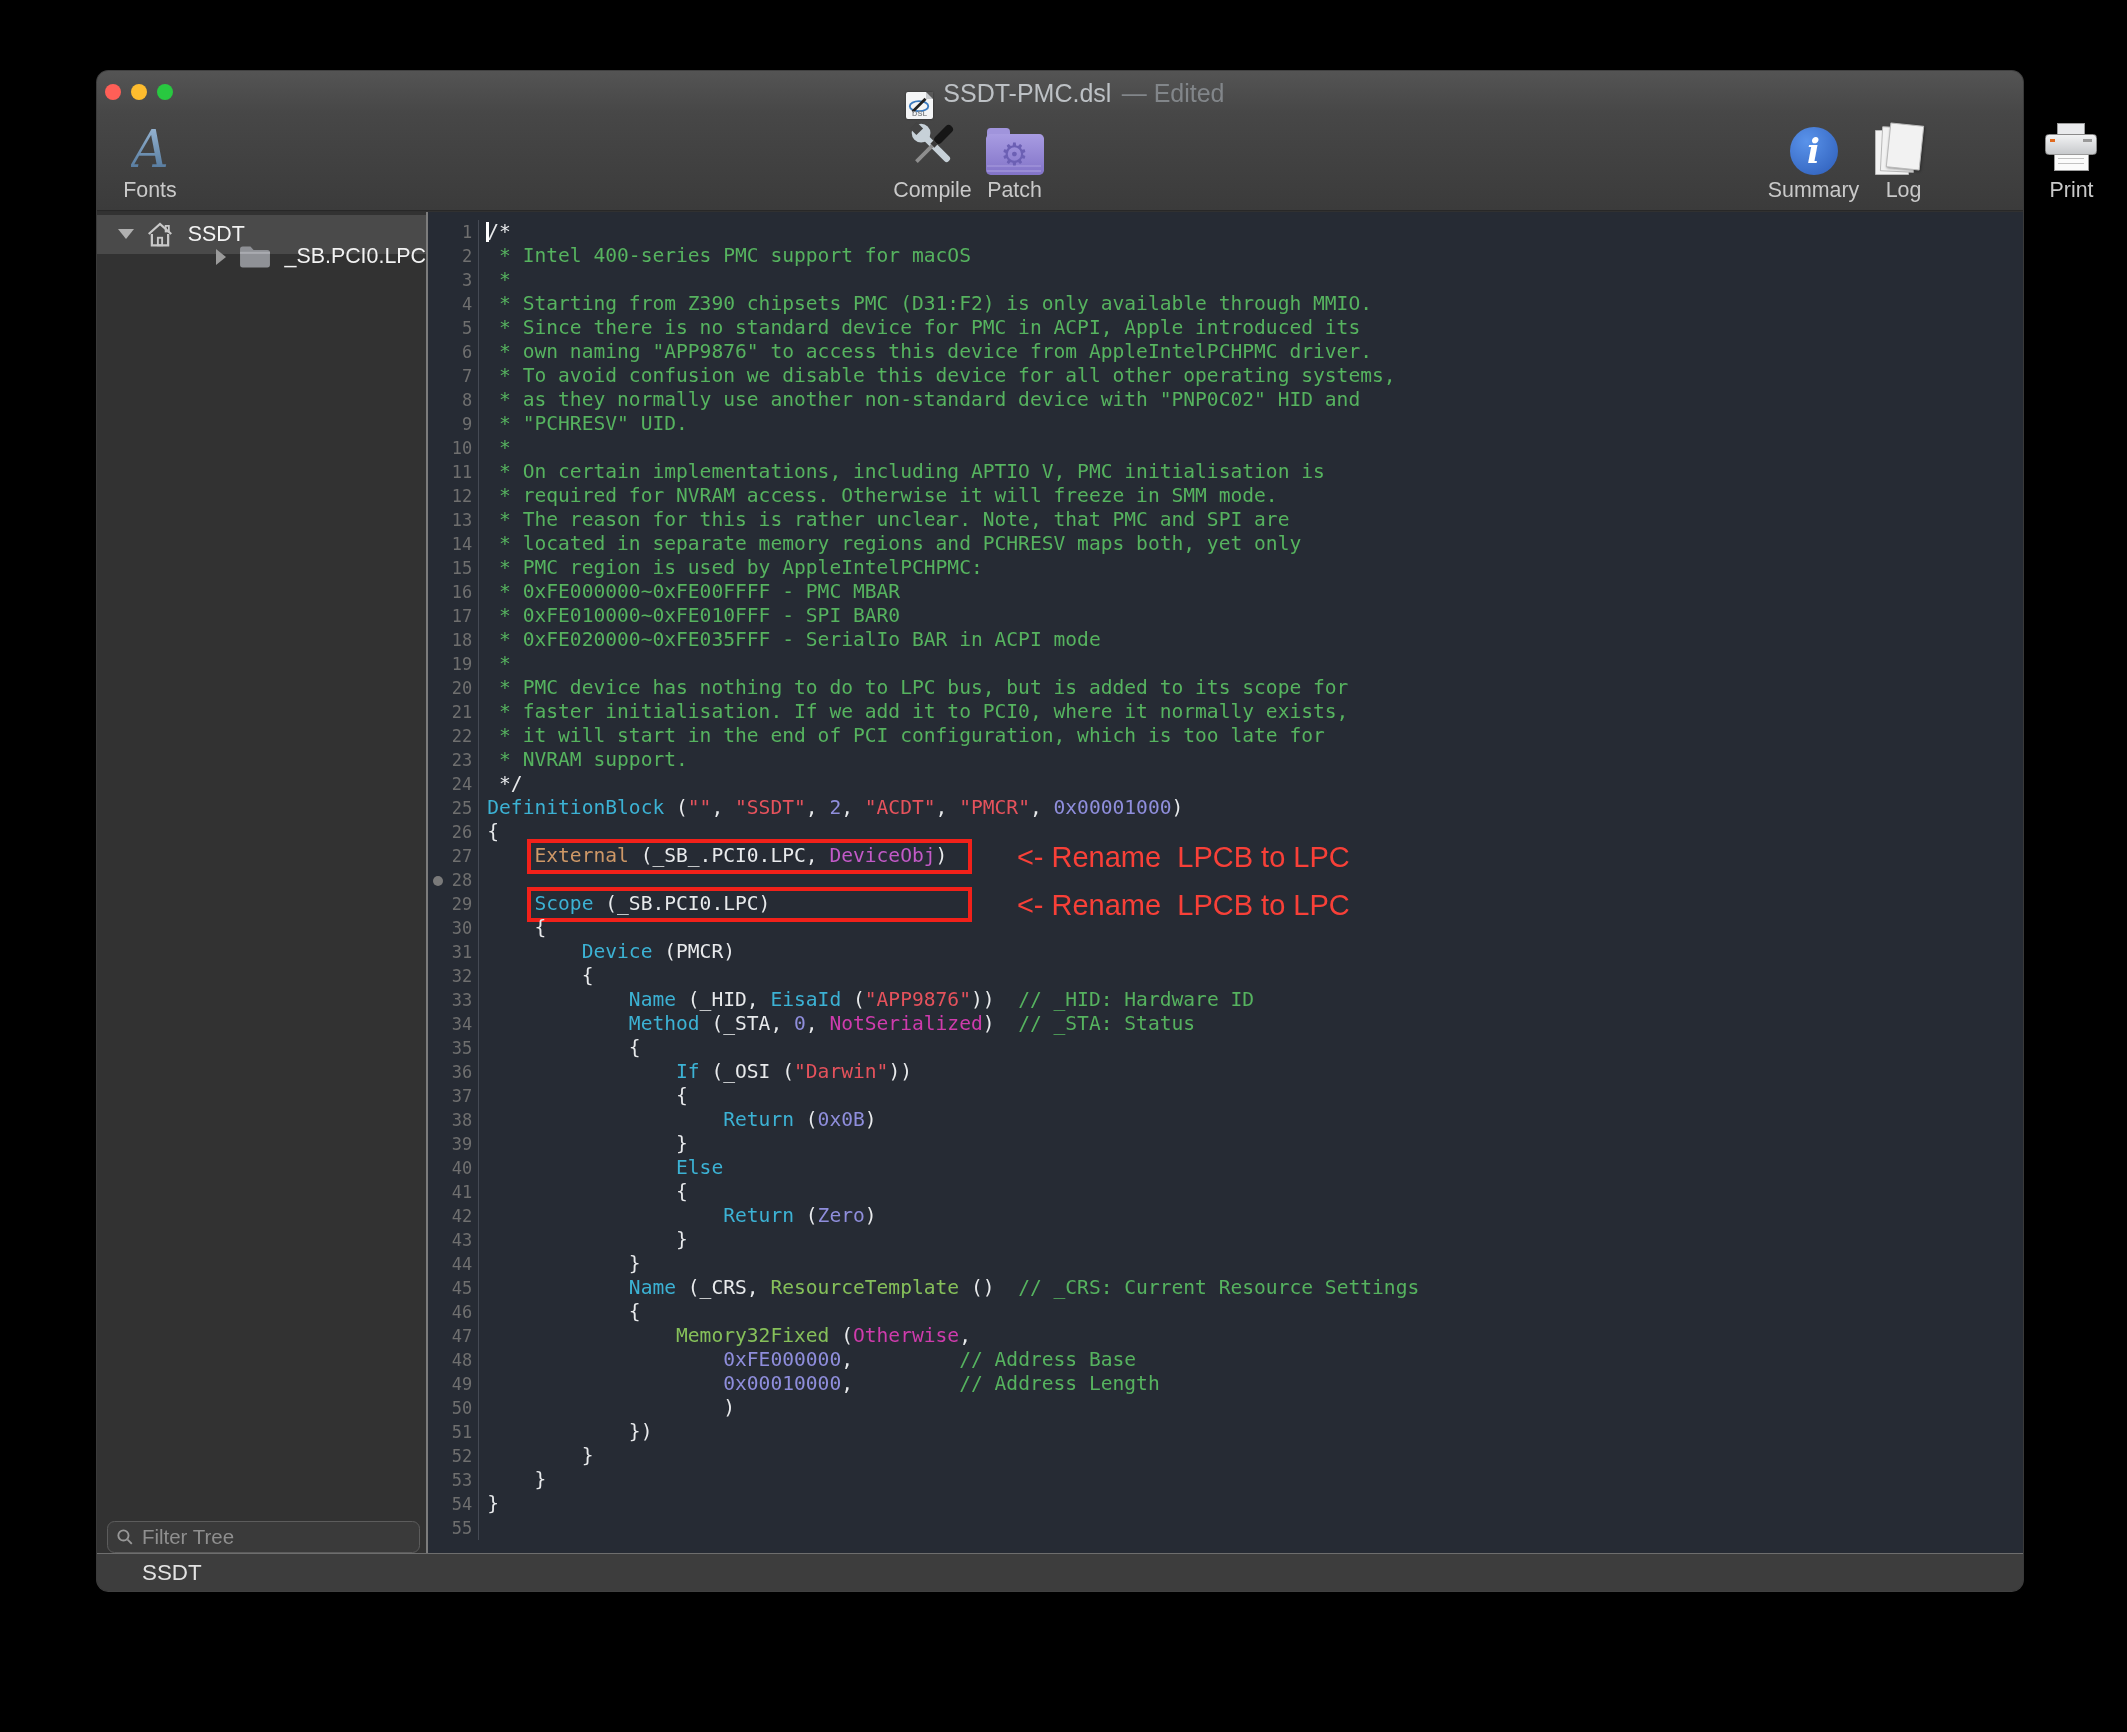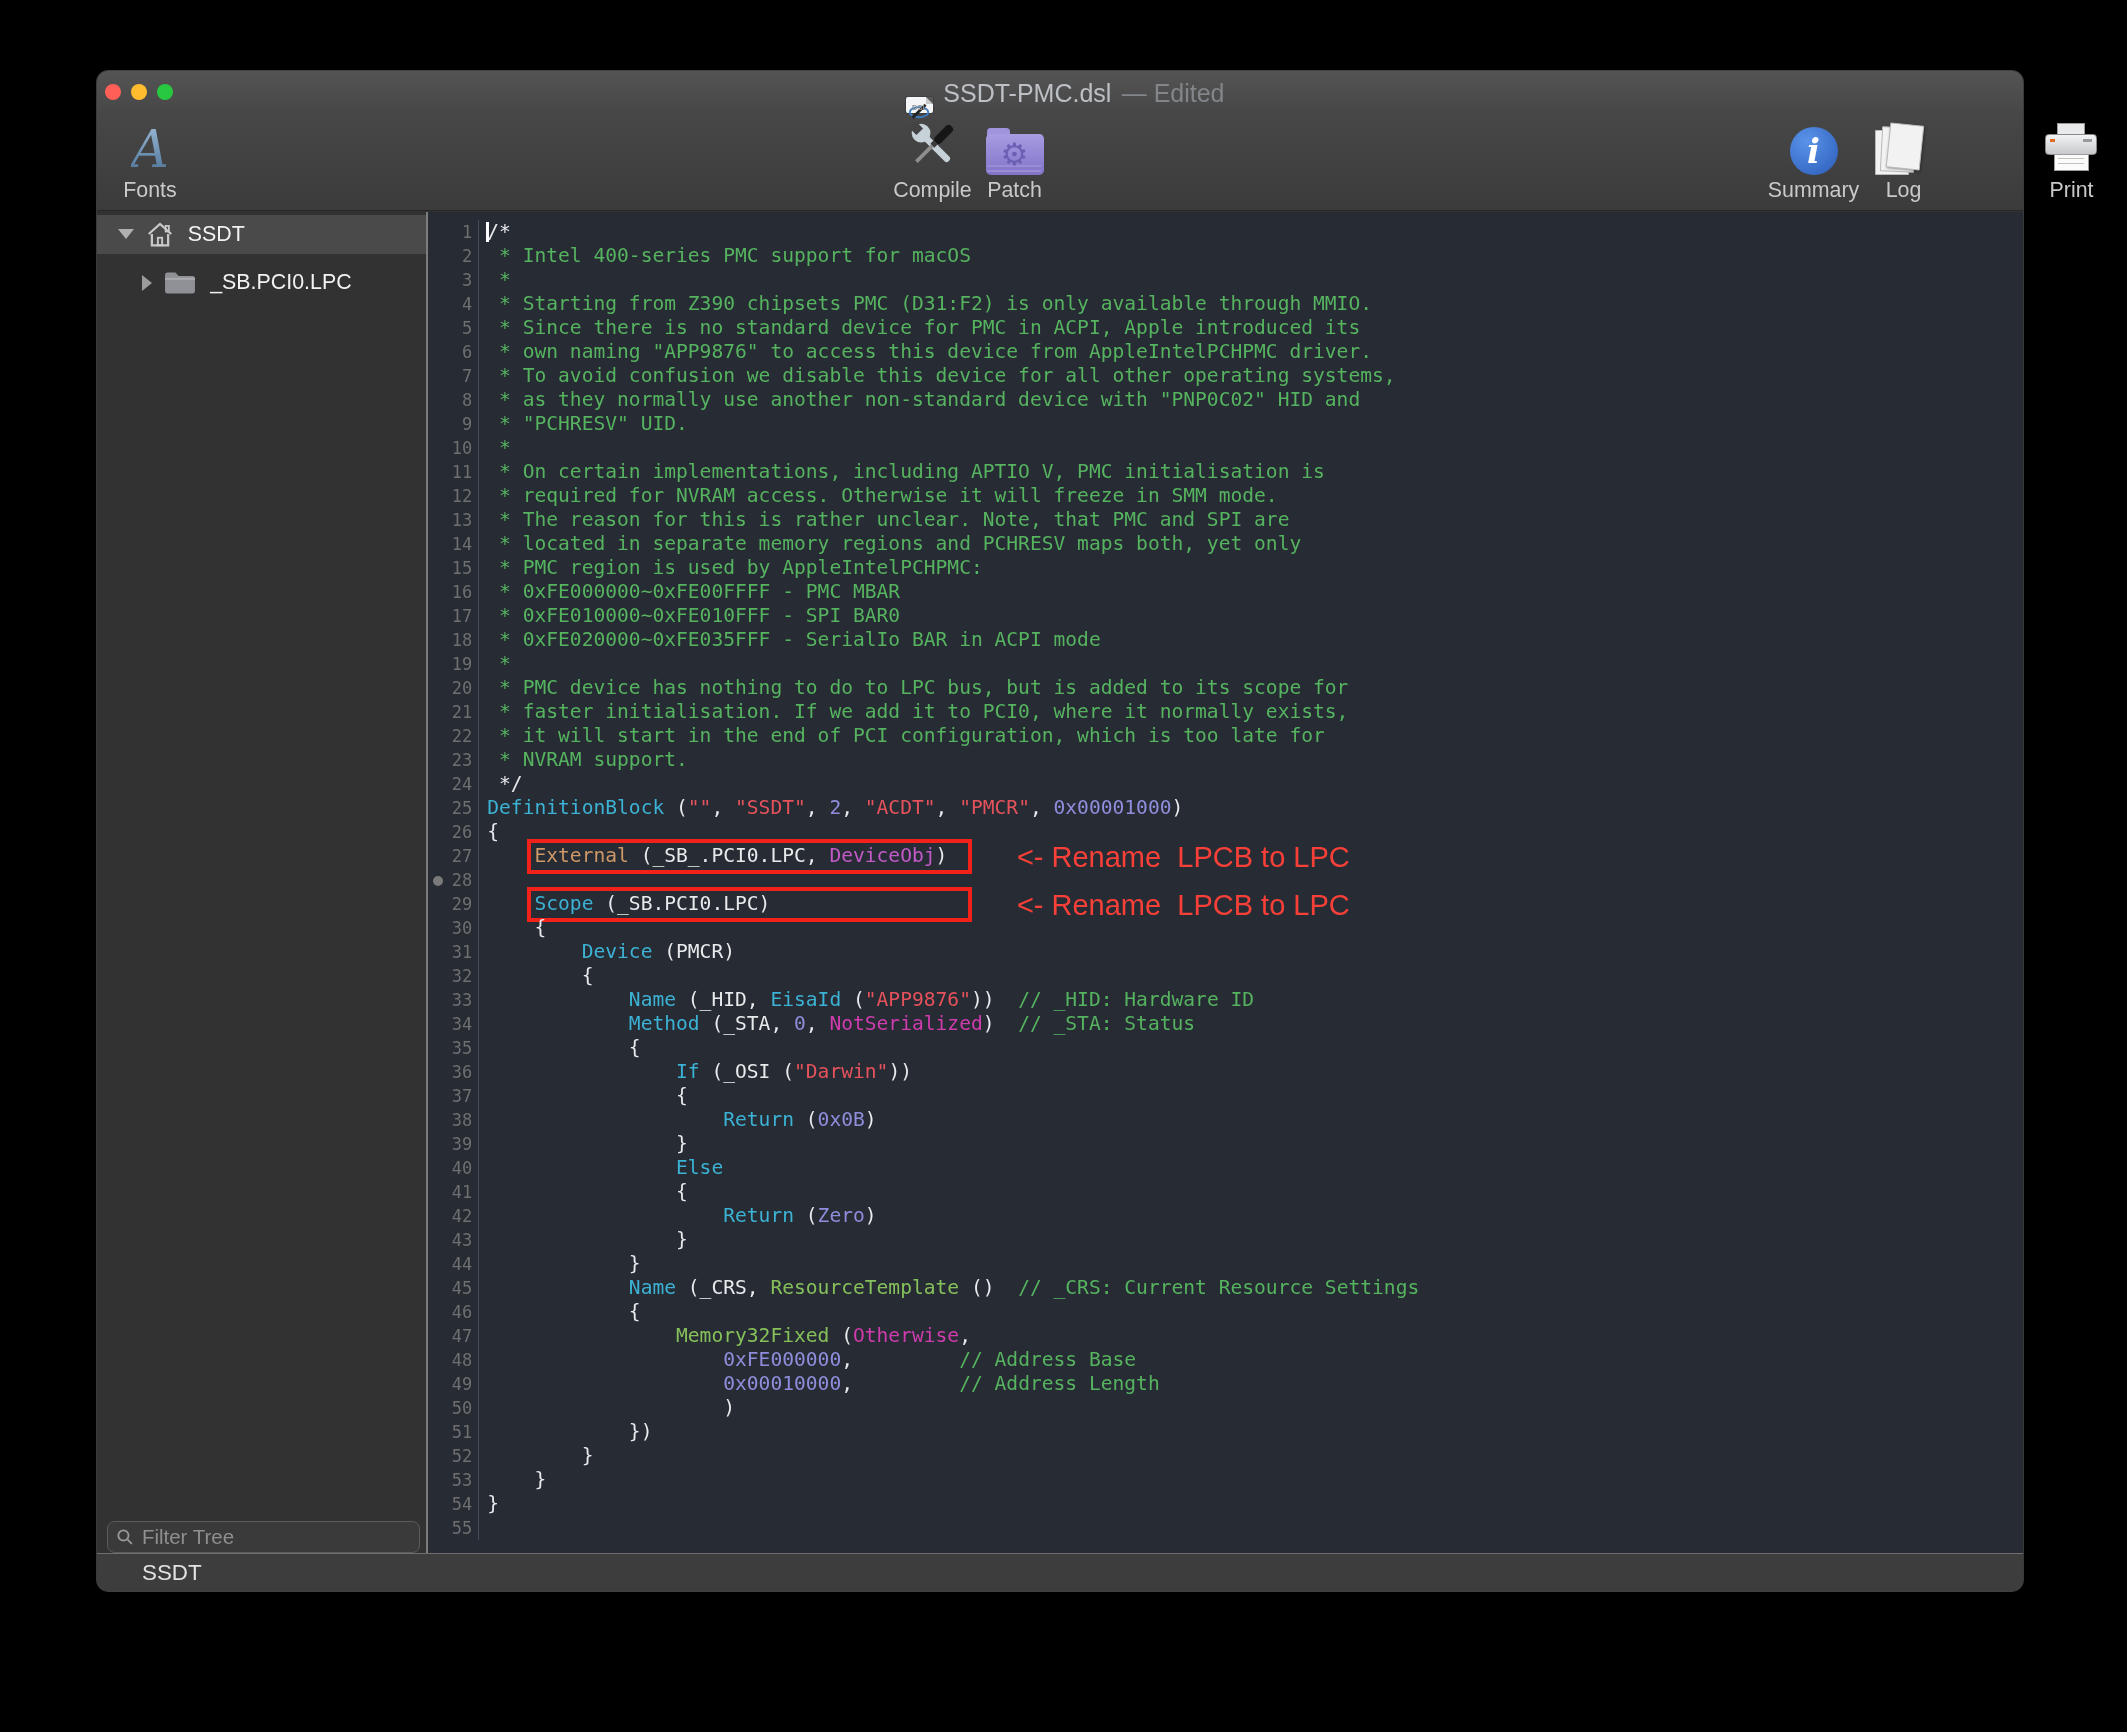--- a/index.html
+++ b/index.html
@@ -12,21 +12,21 @@
   
   .header{position:absolute;left:0;top:0;width:100%;height:140px;border-radius:11.2px 11.2px 0 0;
           background:linear-gradient(#545454,#474747 30%,#3b3b3b);border-bottom:0.9px solid #282828;}
   .traffic{position:absolute;top:13px;left:7.5px;display:flex;gap:10.3px;}
   .light{width:16px;height:16px;border-radius:50%;}
   .light.red{background:#ff5f57;}
   .light.yellow{background:#febc2e;}
   .light.green{background:#28c840;}
 
   .titlegroup{position:absolute;left:809px;top:4.7px;height:35px;display:flex;align-items:center;gap:10.3px;}
-  .docicon{position:relative;width:27px;height:16px;background:#f4f5f6;border-radius:1.9px;box-shadow:0 0 1.9px rgba(0,0,0,.5);margin-top:24px;}
+  .docicon{position:relative;width:27px;height:27px;background:#f4f5f6;border-radius:1.9px;box-shadow:0 0 1.9px rgba(0,0,0,.5);margin-top:24px;}
   .docicon .fold{position:absolute;right:0;top:0;width:0;height:0;border-left:7.5px solid #c7cacd;border-top:7.5px solid #585858;}
   .docicon svg{position:absolute;left:0.9px;top:3.7px;}
   .docicon .dsl{position:absolute;bottom:0.9px;left:0;width:100%;text-align:center;font-size:7.5px;color:#8a8d90;font-weight:bold;}
   .title-file{font-size:25px;color:#bdc1c5;}
   .title-status{font-size:25px;color:#82868a;}
 
   .tb-item{position:absolute;top:41px;width:121px;text-align:center;cursor:default;}
   .tb-icon{height:63px;display:flex;align-items:flex-end;justify-content:center;}
   .tb-label{margin-top:2.8px;font-size:21.4px;color:#c9c9c9;}
 
@@ -59,21 +59,21 @@
   .printer .out-paper{position:absolute;left:10.3px;top:31px;width:35px;height:17px;background:#fbfbfb;border:0.9px solid #9b9b9b;}
   .printer .line{position:absolute;left:14px;height:1.4px;width:26px;background:#c2c2c2;}
 
   
   .content{position:absolute;left:0;top:141px;width:100%;height:1341px;display:flex;background:#313131;}
   .sidebar{position:relative;width:329px;height:100%;background:#323232;}
   .vdivider{width:1.9px;height:100%;background:#7c7c7c;}
 
   .tree-row{position:absolute;left:0;width:100%;display:flex;align-items:center;}
   .row-root{top:2.8px;height:39px;background:#4a4a4a;}
-  .row-child{top:52px;height:37px;}
+  .row-child{top:26px;height:37px;justify-content:flex-end;}
   .tri-down{width:0;height:0;border-left:8.4px solid transparent;border-right:8.4px solid transparent;border-top:10.3px solid #b0b0b0;margin-left:20.5px;}
   .tri-right{width:0;height:0;border-top:8.4px solid transparent;border-bottom:8.4px solid transparent;border-left:10.3px solid #9b9b9b;margin-left:45px;}
   .tree-icon{margin-left:11.2px;display:flex;align-items:center;}
   .tree-label{margin-left:13px;font-size:21.4px;color:#f2f2f2;white-space:nowrap;}
 
   .filter{position:absolute;left:10.3px;top:1309px;width:313px;height:32px;border:1.9px solid #5c5c5c;border-radius:7.5px;
           background:#3a3a3a;display:flex;align-items:center;padding-left:7.5px;}
   .filter .ph{margin-left:7.5px;font-size:20.5px;color:#8f8f8f;}
 
   

